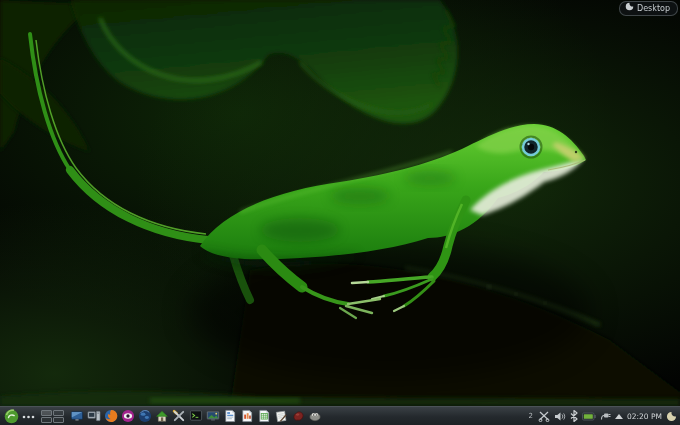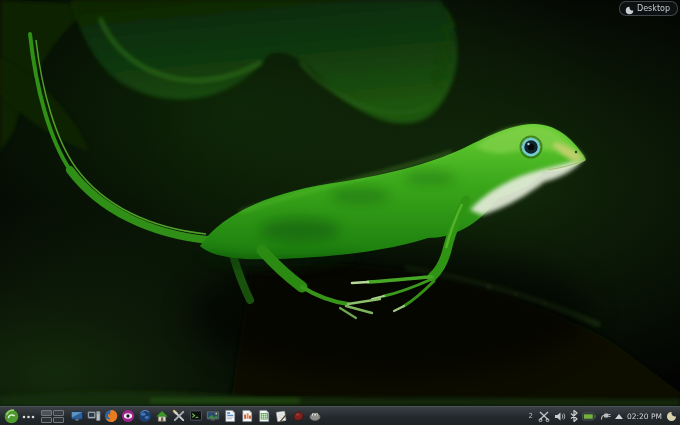--- a/index.html
+++ b/index.html
@@ -1,21 +1,21 @@
 <!DOCTYPE html>
 <html><head>
 <meta charset="utf-8">
 <style>
   html,body{margin:0;padding:0;background:#000;}
   .screen{position:relative;width:680px;height:425px;overflow:hidden;background:#020302;
           font-family:"DejaVu Sans",sans-serif;}
   .wallpaper{position:absolute;top:0;left:0;}
 
   
-  .toolbox{position:absolute;top:1px;right:2px;height:13px;display:flex;align-items:flex-end;gap:3px;
+  .toolbox{position:absolute;top:1px;right:2px;height:13px;display:flex;align-items:flex-start;gap:3px;
            padding:0 7px 0 5px;background:rgba(16,20,22,.8);border:1px solid rgba(125,135,140,.45);
            border-radius:7px;color:#c6cccf;font-size:8px;line-height:13px;cursor:pointer;}
   .toolbox svg{flex:0 0 auto;}
 
   
   .panel{position:absolute;left:0;bottom:0;width:680px;height:19px;box-sizing:border-box;
          background:linear-gradient(#3a4045,#24292d 55%,#1d2225);border-top:1px solid #4b5257;
          display:flex;align-items:center;padding:0 3px;}
   .pleft{display:flex;align-items:center;gap:2px;}
   .pright{margin-left:auto;display:flex;align-items:center;gap:4px;}

